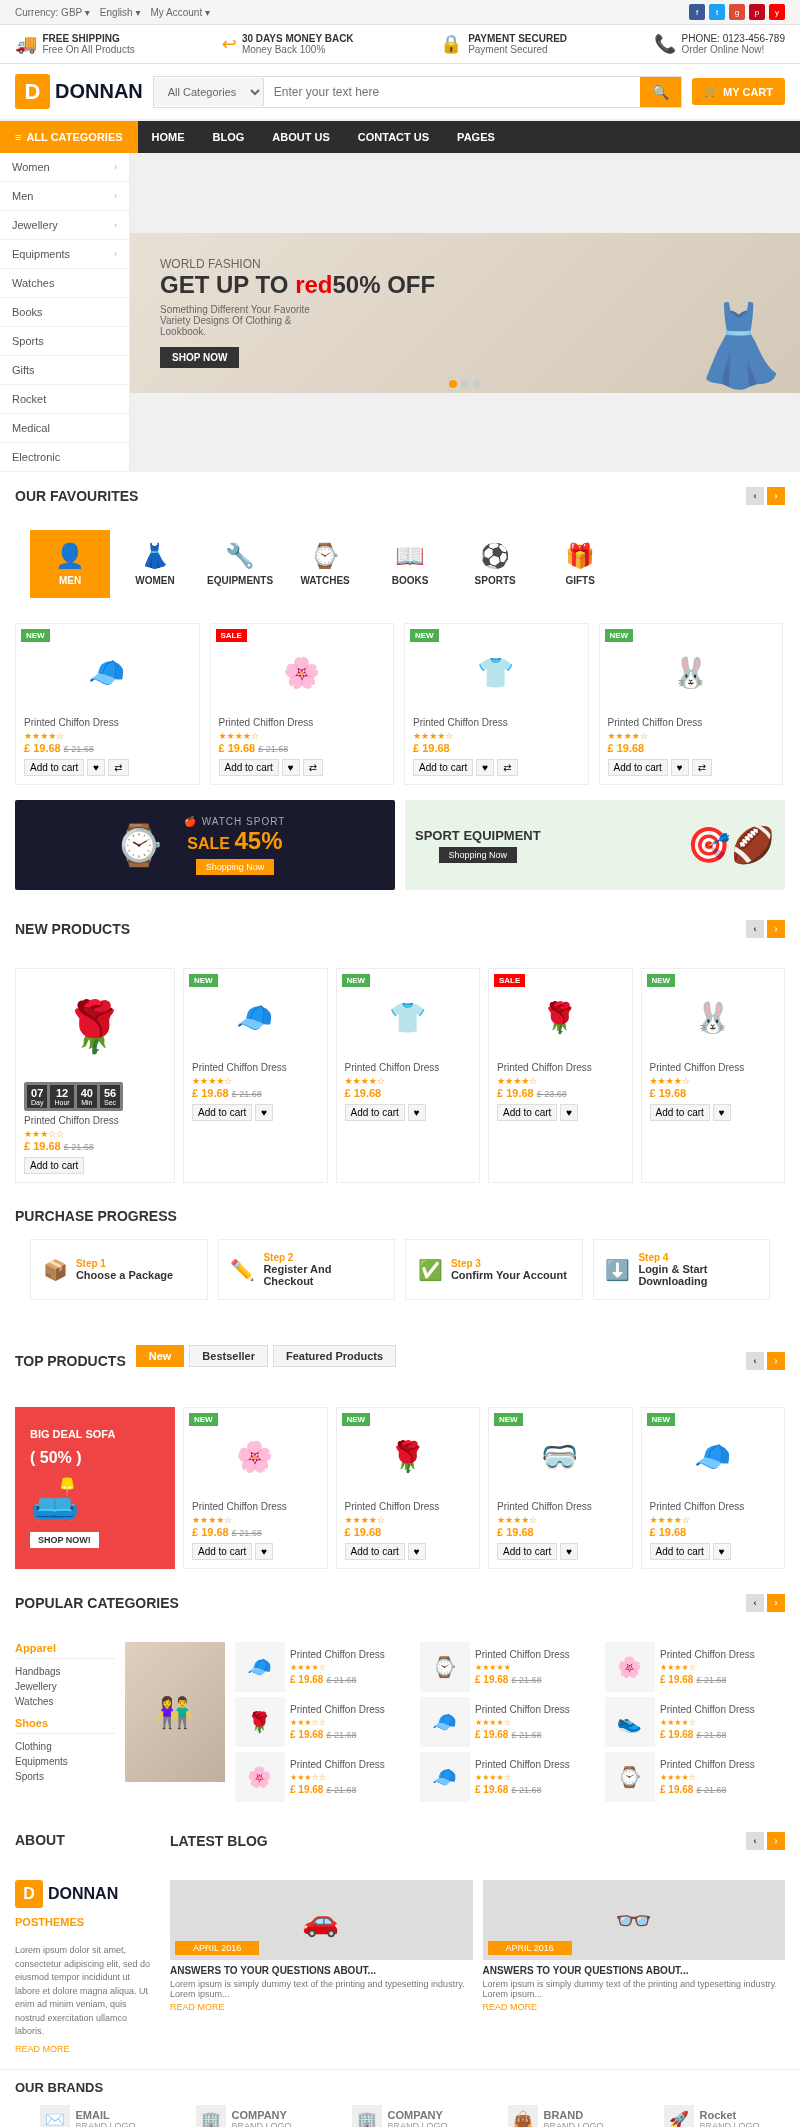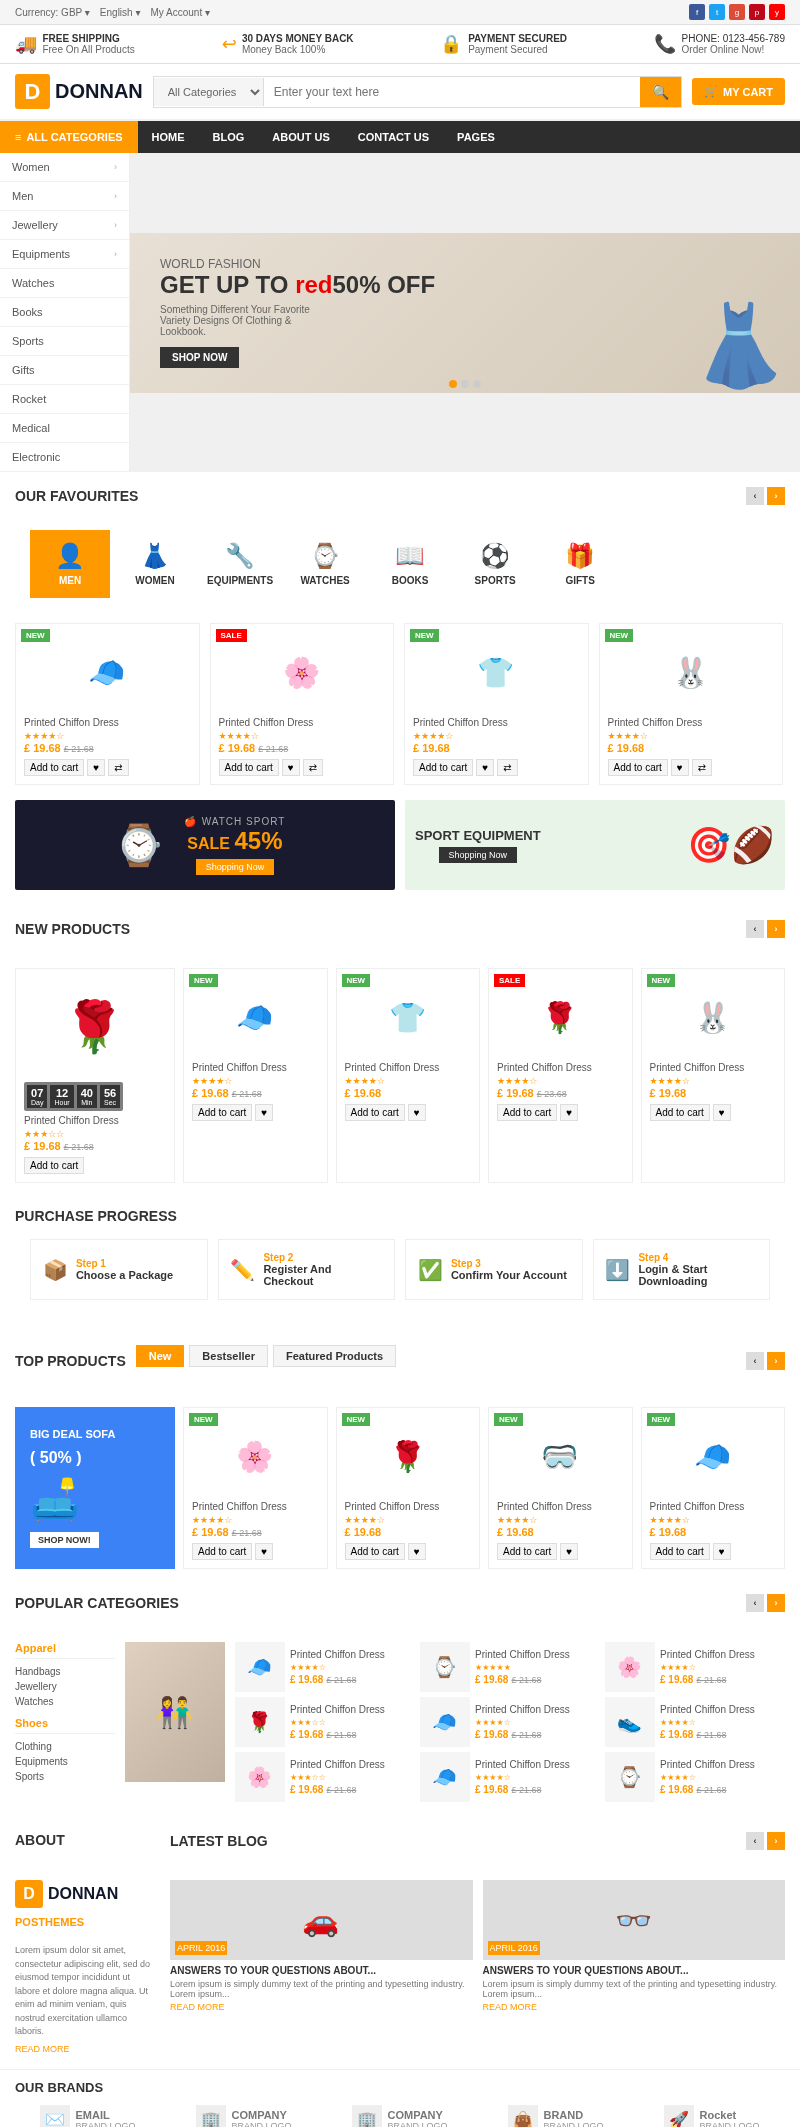--- a/index.html
+++ b/index.html
@@ -118,21 +118,21 @@
     .pop-cat-product-img { width: 50px; height: 50px; background: #f5f5f5; display: flex; align-items: center; justify-content: center; font-size: 20px; flex: 0 0 50px; }
     .pop-cat-product-info { flex: 1; }
 
     
     .about-blog { display: flex; gap: 15px; padding: 0 15px 15px; }
     .about-section { flex: 0 0 140px; }
     .blog-section { flex: 1; }
     .blog-posts { display: flex; gap: 10px; }
     .blog-post { flex: 1; }
     .blog-post-img { width: 100%; height: 80px; background: #ddd; display: flex; align-items: center; justify-content: center; font-size: 30px; position: relative; margin-bottom: 5px; }
-    .blog-date { position: absolute; bottom: 5px; left: 5px; background: #f90; color: #fff; padding: 2px 2px; font-size: 9px; }
+    .blog-date { position: absolute; bottom: 5px; left: 5px; background: #f90; color: #fff; padding: 2px 18px; font-size: 9px; }
     .blog-post-title { font-size: 10px; font-weight: bold; color: #333; margin-bottom: 3px; }
     .blog-post-text { font-size: 9px; color: #777; }
     .read-more { font-size: 9px; color: #f90; cursor: pointer; margin-top: 3px; display: block; }
 
     
     .brands { padding: 10px 15px; border-top: 1px solid #eee; }
     .brands-title { font-size: 13px; font-weight: bold; color: #333; margin-bottom: 10px; }
     .brands-row { display: flex; gap: 10px; justify-content: space-around; align-items: center; }
     .brand-item { display: flex; align-items: center; gap: 5px; color: #777; font-size: 10px; cursor: pointer; }
     .brand-icon { width: 30px; height: 30px; background: #eee; display: flex; align-items: center; justify-content: center; font-size: 16px; }
@@ -537,21 +537,21 @@
         <div class="tab">Featured Products</div>
       </div>
     </div>
     <div class="section-nav">
       <div class="section-nav-btn">‹</div>
       <div class="section-nav-btn active">›</div>
     </div>
   </div>
 </div>
 <div class="top-products-grid">
-  <div style="flex:0 0 160px;background:#3b82f6;padding:15px;display:flex;flex-direction:column;justify-content:center;cursor:pointer;gap:9px;">
+  <div style="flex:0 0 160px;background:#ef4444;padding:15px;display:flex;flex-direction:column;justify-content:center;cursor:pointer;gap:9px;">
     <div style="color:#fff;font-size:11px;font-weight:bold;">BIG DEAL SOFA</div>
     <div style="color:#fff;font-size:16px;font-weight:bold;">( 50% )</div>
     <div style="font-size:40px;">🛋️</div>
     <button style="background:#fff;color:#333;padding:3px 8px;border:none;font-size:9px;font-weight:bold;cursor:pointer;width:fit-content;">SHOP NOW!</button>
   </div>
   <div class="top-products-4">
     <div class="product-card">
       <div class="product-badge">NEW</div>
       <div class="product-img">🌸</div>
       <div class="product-name">Printed Chiffon Dress</div>

